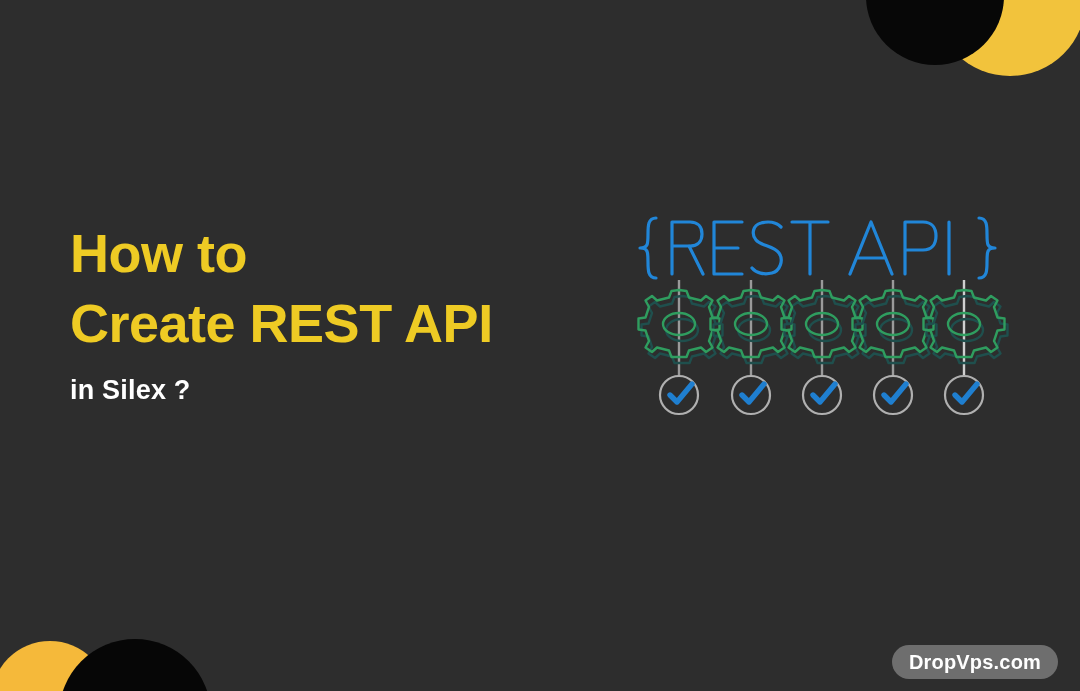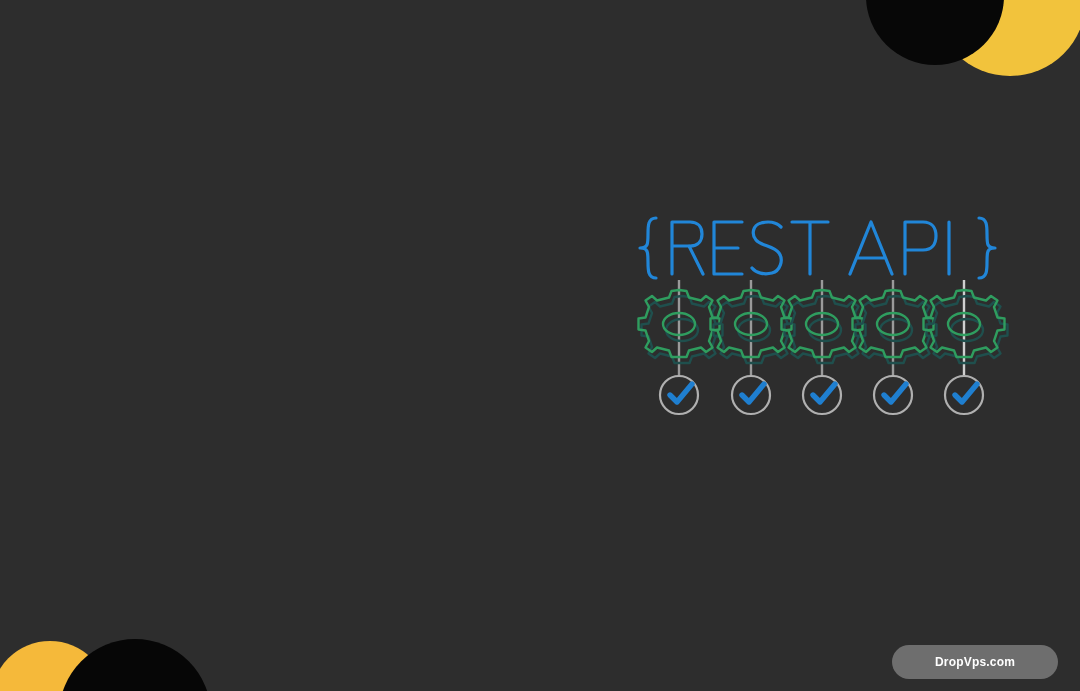--- a/index.html
+++ b/index.html
@@ -88,35 +88,40 @@
     width: 166px;
     height: 34px;
     border-radius: 17px;
     background: #6e6e6e;
     display: flex;
     align-items: center;
     justify-content: center;
   }
   #brand-label {
     color: #ffffff;
-    font-size: 12px;
+    font-size: 20px;
     font-weight: bold;
     letter-spacing: 0.2px;
   }
 </style>
 </head>
 <body>
 
 <div id="canvas">
 
   <div class="deco" id="deco-tr-yellow"></div>
   <div class="deco" id="deco-tr-black"></div>
   <div class="deco" id="deco-bl-yellow"></div>
   <div class="deco" id="deco-bl-black"></div>
 
+  <div id="headline">
+    <div class="line-main">How to</div>
+    <div class="line-main" id="title-line2">Create REST API</div>
+    <div class="line-sub">in Silex ?</div>
+  </div>
 
   <div id="illustration">
     <svg width="394" height="232" viewBox="0 0 394 232" xmlns="http://www.w3.org/2000/svg">
       <defs>
 
         <g id="gear-shape">
           <path d="M 0,-34
                    L 7.5,-33 L 10,-26.5
                    L 22,-23.5 L 27,-28 L 33.5,-23.5 L 30,-17
                    L 33.5,-6.5 L 40.5,-5.5 L 40.5,5.5 L 33.5,6.5

